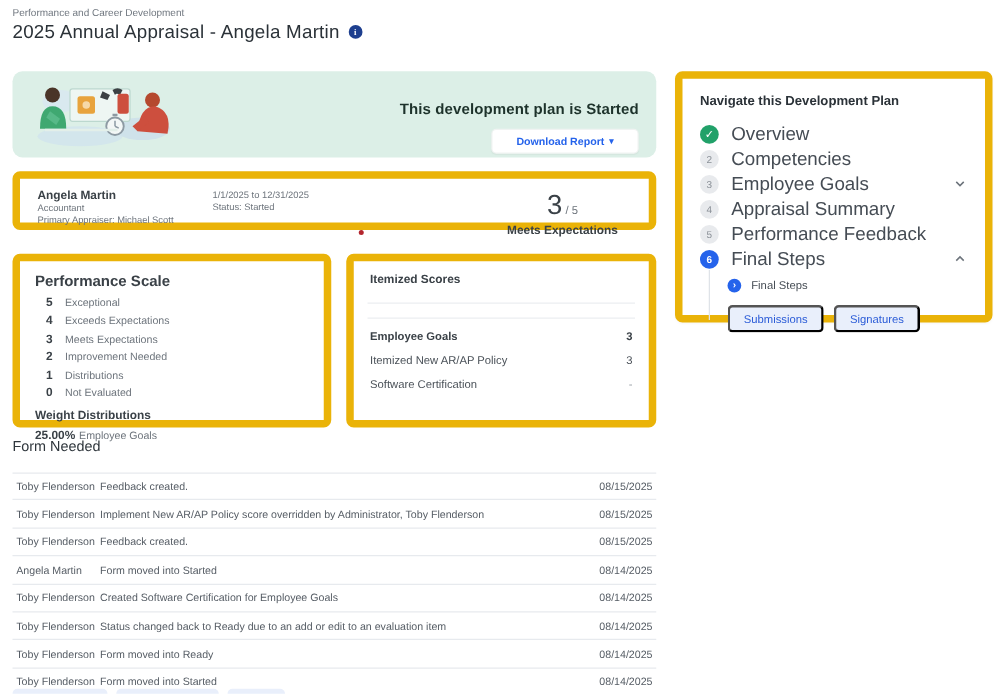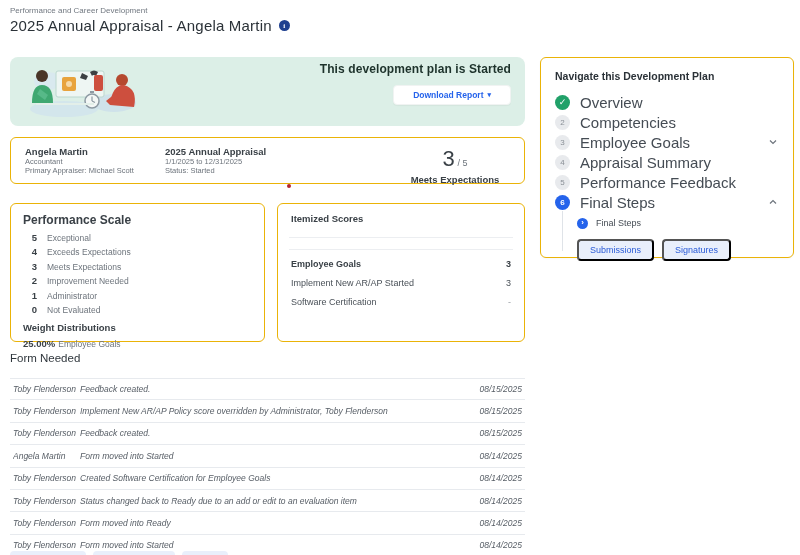--- a/index.html
+++ b/index.html
@@ -12,30 +12,30 @@
   .title-row { position:absolute; left:10px; top:17px; display:flex; align-items:center; gap:7px; }
   .page-title { font-size:15px; font-weight:500; color:#2b3238; letter-spacing:.2px; }
   .info-icon { width:11px; height:11px; border-radius:50%; background:#1e3f8f; color:#fff;
     font-size:7px; font-weight:bold; display:flex; align-items:center; justify-content:center;
     font-family:"Liberation Serif", serif; cursor:pointer; }
 
   
   .banner { position:absolute; left:10px; top:57px; width:515px; height:69px;
     background:#dcefe7; border-radius:8px; }
   .banner-illu { position:absolute; left:16px; top:6px; }
-  .banner-right { position:absolute; right:14px; top:5px; text-align:right;margin-left:33px; }
+  .banner-right { position:absolute; right:14px; top:23px; text-align:right;margin-left:33px; }
   .banner-status { font-size:12px; font-weight:bold; color:#1d322b; letter-spacing:.1px; }
   .download-btn { margin-top:9px; display:inline-flex; align-items:center; gap:4px;
     background:#fff; border:1px solid #f0f3f2; border-radius:4px; padding:4px 19px;
     font-size:8.5px; font-weight:bold; color:#2563eb; cursor:pointer;
     box-shadow:0 1px 1px rgba(0,0,0,.04); }
   .caret { font-size:7px; color:#2563eb; }
 
   
-  .card { background:#fff; border:1px solid #eab308; border-radius:6px; }
+  .card { background:#fff; border:6px solid #eab308; border-radius:6px; }
   .summary-card { position:absolute; left:10px; top:137px; width:515px; height:47px;
     display:flex; padding:8px 14px; }
   .sum-col { display:flex; flex-direction:column; justify-content:space-between; }
   .sum-col-1 { width:140px; }
   .sum-col-2 { flex:1; }
   .sum-name { font-size:9.5px; font-weight:bold; color:#3a4147; }
   .sum-sub  { font-size:7.5px; color:#6d747c; }
   .sum-score { width:110px; text-align:center; }
   .score-line { font-size:9px; color:#6d747c; }
   .score-big { font-size:22px; font-weight:500; color:#3a4147; }
@@ -87,21 +87,21 @@
     border-radius:4px; padding:4px 11px; cursor:pointer; }
   .nav-vline { position:absolute; left:21px; top:153px; width:1px; height:40px; background:#dfe3e8; }
 
   
   .fh-title { position:absolute; left:10px; top:352px; font-size:11.5px; font-weight:500; color:#2f363c; }
   .fh-table { position:absolute; left:10px; top:378px; width:515px; }
   .fh-row { display:grid; grid-template-columns:67px 1fr 60px; align-items:center;
     height:22.4px; border-bottom:1px solid #e7eaee; padding:0 3px; }
   .fh-row:first-child { border-top:1px solid #e7eaee; }
   .fh-user, .fh-action, .fh-date { font-size:8.5px; color:#565d65; white-space:nowrap;
-    overflow:hidden; text-overflow:ellipsis;font-style:italic; }
+    overflow:hidden; text-overflow:ellipsis; }
   .fh-date { text-align:right; }
 
   
   .cutoff-pill { position:absolute; top:551px; height:12px; border-radius:4px; background:#e9effb; }
   .cp1 { left:10px; width:76px; } .cp2 { left:93px; width:82px; } .cp3 { left:182px; width:46px; }
 </style>
 </head>
 <body>
 
 <div class="page">
@@ -144,21 +144,20 @@
     </div>
   </div>
 
   <div class="card summary-card">
     <div class="sum-col sum-col-1">
       <div class="sum-name">Angela Martin</div>
       <div class="sum-sub">Accountant</div>
       <div class="sum-sub">Primary Appraiser: Michael Scott</div>
     </div>
     <div class="sum-col sum-col-2">
-      <div class="sum-name">2025 Annual Appraisal</div>
       <div class="sum-sub">1/1/2025 to 12/31/2025</div>
       <div class="sum-sub">Status: Started</div>
     </div>
     <div class="sum-score">
       <div class="score-line">
         <span class="score-big">3</span>
         <span>/ 5</span>
       </div>
       <div class="score-label">Meets Expectations</div>
     </div>
@@ -178,42 +177,42 @@
     <div class="scale-row">
       <span class="scale-num">3</span>
       <span class="scale-label">Meets Expectations</span>
     </div>
     <div class="scale-row">
       <span class="scale-num">2</span>
       <span class="scale-label">Improvement Needed</span>
     </div>
     <div class="scale-row">
       <span class="scale-num">1</span>
-      <span class="scale-label">Administrator</span>
+      <span class="scale-label">Distributions</span>
     </div>
     <div class="scale-row">
       <span class="scale-num">0</span>
       <span class="scale-label">Not Evaluated</span>
     </div>
     <div class="weight-title">Weight Distributions</div>
     <div class="weight-row">
       <span>25.00%</span><span class="scale-label">Employee Goals</span>
     </div>
   </div>
 
   <div class="card itemized-card">
     <div class="itemized-title">Itemized Scores</div>
     <hr class="it-div d1">
     <hr class="it-div d2">
     <div class="it-row bold">
       <span class="it-label">Employee Goals</span>
       <span class="it-val">3</span>
     </div>
     <div class="it-row">
-      <span class="it-label">Implement New AR/AP Started</span>
+      <span class="it-label">Itemized New AR/AP Policy</span>
       <span class="it-val">3</span>
     </div>
     <div class="it-row">
       <span class="it-label">Software Certification</span>
       <span class="it-val muted">-</span>
     </div>
   </div>
 
   <div class="card nav-card">
     <div class="nav-title">Navigate this Development Plan</div>

